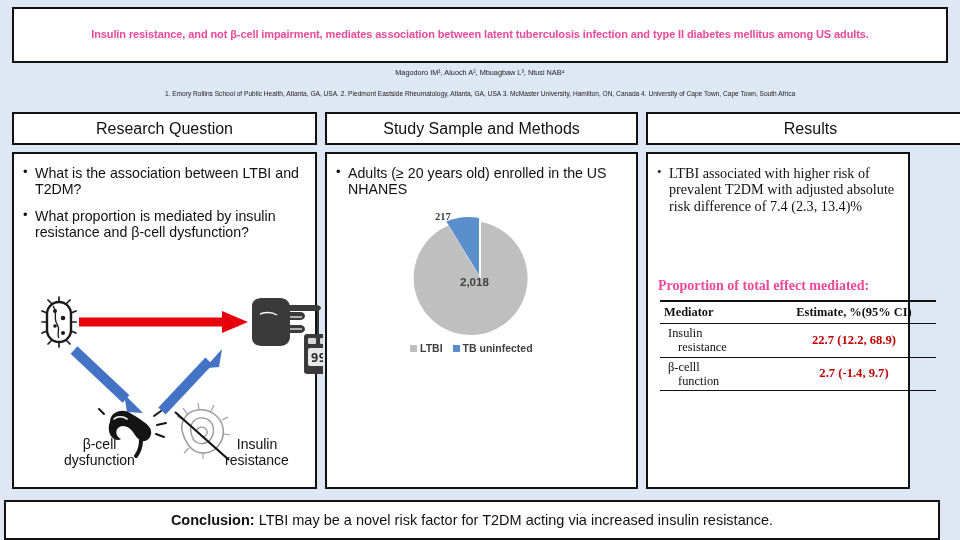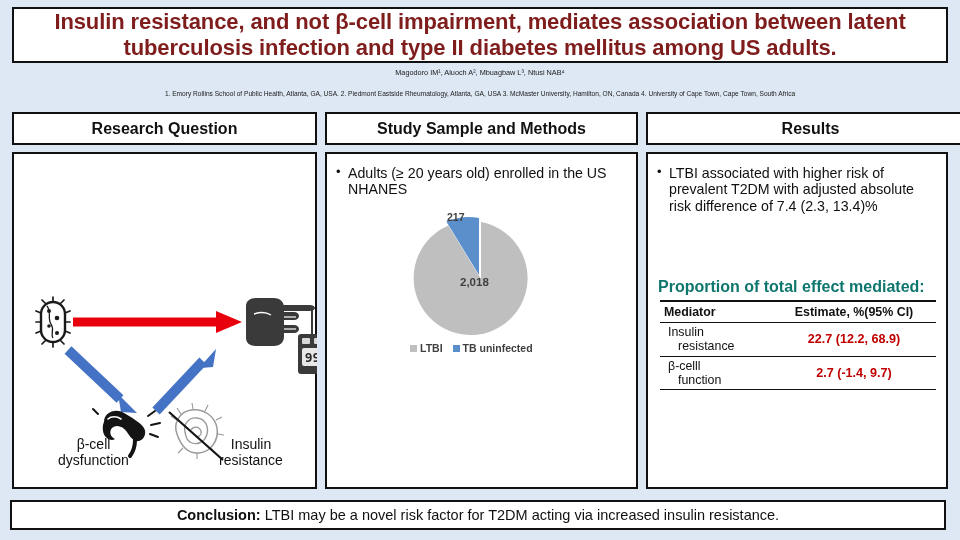--- a/index.html
+++ b/index.html
@@ -20,23 +20,23 @@
   .title-banner {
     position: absolute;
     left: 12px; top: 7px;
     width: 936px; height: 56px;
     background: #FFFFFF;
     border: 2.5px solid #111111;
     display: flex; align-items: center; justify-content: center;
     padding: 2px 26px;
   }
   .title-text {
-    font-size: 22px;
+    font-size: 11px;
     font-weight: bold;
-    color: #7f1d1d;
+    color: #ec4899;
     text-align: center;
     line-height: 1.2;
     letter-spacing: -0.1px;
   }
 
   
   .authors {
     position: absolute;
     left: 0; top: 68px; width: 960px;
     text-align: center;
@@ -54,21 +54,21 @@
 
   
   .col-header {
     position: absolute;
     background: #FFFFFF;
     border: 2.5px solid #111111;
     height: 33px;
     display: flex; align-items: center; justify-content: center;
   }
   .col-header span {
-    font-size: 16px; font-weight: bold; color: #111111;
+    font-size: 16px; font-weight: normal; color: #111111;
   }
 
   
   .col-body {
     position: absolute;
     background: #FFFFFF;
     border: 2px solid #111111;
   }
 
   
@@ -84,21 +84,21 @@
   ul.bul li::before {
     content: "•";
     position: absolute; left: 1px; top: -1px;
     font-size: 13px;
   }
 
   ul.bul.tight li { margin-bottom: 8px; padding-left: 10px; }
   ul.bul.tight li::before { left: 0px; }
 
   
-  .diagram { position: absolute; left: 2px; top: 0; width: 100%; height: 100%; padding-left: 24px; }
+  .diagram { position: absolute; left: 8px; top: 0; width: 100%; height: 100%; padding-left: 24px; }
   .diag-label {
     position: absolute;
     text-align: center;
     font-size: 14px;
     color: #111111;
     line-height: 1.14;
   }
 
   
   .pie-wrap { position: absolute; }
@@ -114,21 +114,21 @@
     position: absolute;
     display: flex; align-items: center; gap: 10px;
     font-size: 10.5px; font-weight: bold; color: #3f3f3f;
   }
   .legend .item { display: flex; align-items: center; gap: 3px; }
   .legend .swatch { width: 7px; height: 7px; display: inline-block; }
 
   
   .prop-head {
     position: absolute;
-    font-size: 16px; font-weight: bold; color: #0f766e;
+    font-size: 14px; font-weight: bold; color: #ec4899;
   }
   table.res {
     position: absolute;
     border-collapse: collapse;
     width: 276px;
   }
   table.res th, table.res td {
     font-size: 12.4px;
     padding: 2px 4px;
     color: #111111;
@@ -143,22 +143,22 @@
   table.res thead th.c2 { text-align: center; }
   table.res tbody td { border-bottom: 1.6px solid #111111; }
   table.res tbody td.c1 { text-align: left; line-height: 1.15; padding-left: 8px; }
   table.res tbody td.c2 {
     text-align: center; font-weight: bold; color: #C00000; font-size: 12.6px;
   }
 
   
   .conclusion {
     position: absolute;
-    left: 10px; top: 500px;
-    width: 936px; height: 30px;
+    left: 4px; top: 500px;
+    width: 936px; height: 40px;
     background: #FFFFFF;
     border: 2.5px solid #111111;
     display: flex; align-items: center; justify-content: center;
   }
   .conclusion .ctext { font-size: 14.5px; color: #111111; }
   .conclusion .ctext b { font-weight: bold; }
 </style>
 </head>
 <body>
 
@@ -170,20 +170,24 @@
 
   <div class="authors">Magodoro IM¹, Aluoch A², Mbuagbaw L³, Ntusi NAB⁴</div>
   <div class="affils">1. Emory Rollins School of Public Health, Atlanta, GA, USA. 2. Piedmont Eastside Rheumatology, Atlanta, GA, USA 3. McMaster University, Hamilton, ON, Canada 4. University of Cape Town, Cape Town, South Africa</div>
 
   <div class="col-header" style="left:12px; top:112px; width:305px;">
     <span>Research Question</span>
   </div>
 
   <div class="col-body" style="left:12px; top:152px; width:305px; height:337px;">
 
+    <ul class="bul" style="margin:11px 12px 0 8px;">
+      <li>What is the association between LTBI and T2DM?</li>
+      <li>What proportion is mediated by insulin resistance and β-cell dysfunction?</li>
+    </ul>
 
     <div class="diagram">
       <svg width="301" height="333" viewBox="0 0 301 333" style="position:absolute; left:0; top:0;">
 
         <g transform="translate(22,146)">
           <rect x="3" y="2" width="24" height="40" rx="12" ry="12" fill="#ffffff" stroke="#1a1a1a" stroke-width="2.4"></rect>
           <g stroke="#1a1a1a" stroke-width="1.7" stroke-linecap="round">
             <line x1="15" y1="2" x2="15" y2="-3"></line>
             <line x1="8" y1="4" x2="4" y2="0"></line>
             <line x1="22" y1="4" x2="26" y2="0"></line>
@@ -303,21 +307,21 @@
 
     <div class="pie-wrap" style="left:0; top:60px; width:309px; height:175px;">
 
       <svg width="309" height="130" viewBox="0 0 309 130" style="position:absolute; left:0; top:0;">
 
         <path d="M 154 65 L 154 8 A 57 57 0 1 1 121.3 11.6 Z" fill="#BFBFBF"></path>
 
         <path d="M 152 61 L 119.3 7.6 A 57 57 0 0 1 152 4 Z" fill="#5B8FCB"></path>
       </svg>
 
-      <div class="pie-label" style="left:120px; top:-3px;">217</div>
+      <div class="pie-label" style="left:108px; top:-3px;font-family:Liberation Serif, serif;">217</div>
 
       <div class="pie-center-label" style="left:133px; top:62px;">2,018</div>
 
       <div class="legend" style="left:83px; top:128px;">
         <div class="item">
           <span class="swatch" style="background:#BFBFBF;"></span>
           <span>LTBI</span>
         </div>
         <div class="item">
           <span class="swatch" style="background:#5B8FCB;"></span>
@@ -325,21 +329,21 @@
         </div>
       </div>
     </div>
 
   </div>
 
   <div class="col-header" style="left:646px; top:112px; width:329px;">
     <span>Results</span>
   </div>
 
-  <div class="col-body" style="left:646px; top:152px; width:302px; height:337px;">
+  <div class="col-body" style="left:646px; top:152px; width:264px; height:337px;font-family:Liberation Serif, serif;">
 
     <ul class="bul" style="margin:11px 10px 0 8px;">
       <li>LTBI associated with higher risk of prevalent T2DM with adjusted absolute risk difference of 7.4 (2.3, 13.4)%</li>
     </ul>
 
     <div class="prop-head" style="left:10px; top:124px;">Proportion of total effect mediated:</div>
 
     <table class="res" style="left:12px; top:146px;">
       <thead>
         <tr>

